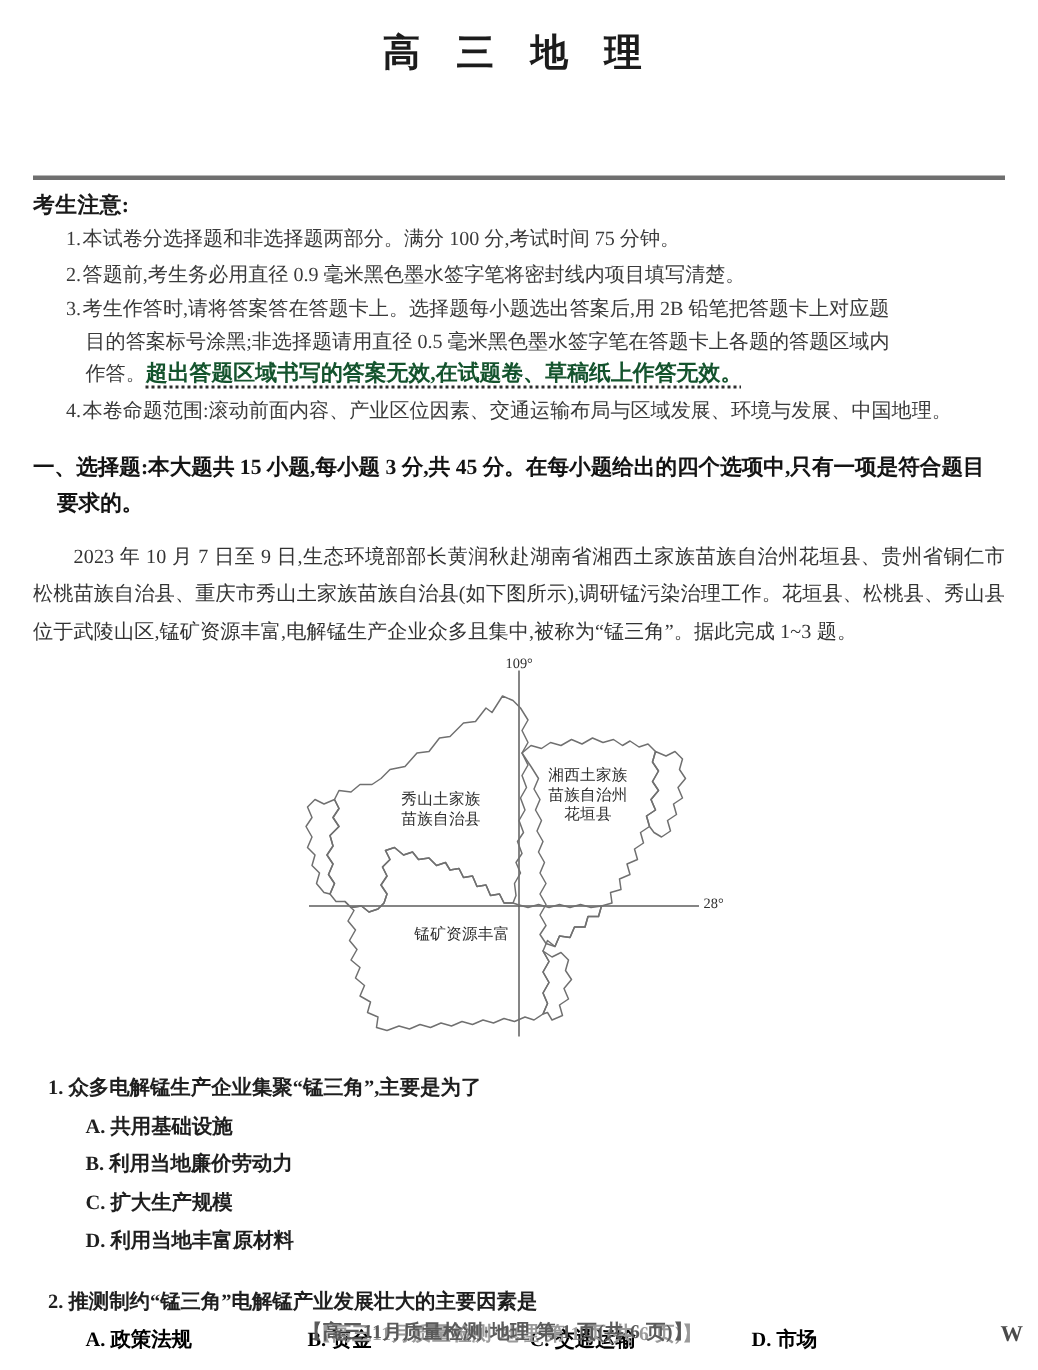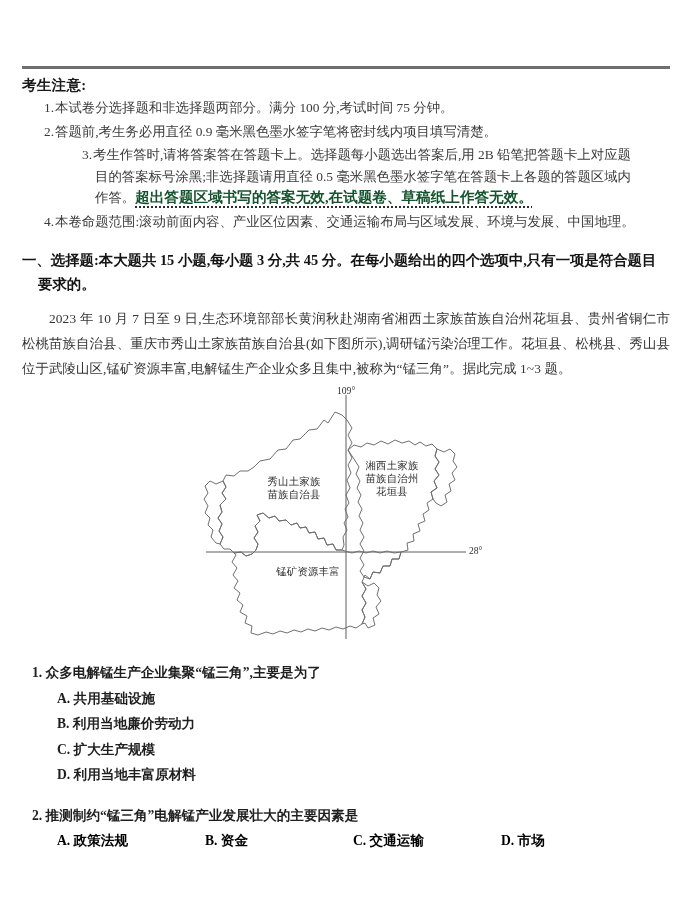--- a/index.html
+++ b/index.html
@@ -60,21 +60,21 @@
     font-size: 13.4px;
     line-height: 21.5px;
     color: #3a3a3a;
     padding-left: 22px;
     text-indent: 0;
     margin-top: 2px;
     text-align: justify;
   }
   .notice-item .num { margin-right: 1px; }
   .notice-item.wrap { padding-left: 22px; }
-  .notice-item.wrap .cont { display: block; margin-left: 38px; }
+  .notice-item.wrap .cont { display: block; }
   .notice-item.wrap .cont.l2 { padding-left: 13px; }
   .dotted-emph {
     display: inline;
     font-weight: 700;
     color: #14532d;
     font-size: 14.6px;
     text-decoration: underline;
     text-decoration-style: dotted;
     text-decoration-thickness: 2px;
     text-underline-offset: 4px;
@@ -199,20 +199,21 @@
     font-weight: 600;
     color: #4a4a4a;
     font-family: "Liberation Serif", "DejaVu Serif", serif;
   }
 </style>
 </head>
 <body>
 
 <div class="page">
 
+  <div class="paper-title">高 三 地 理</div>
 
   <div class="top-rule"></div>
 
   <div class="notice-heading">考生注意:</div>
 
   <ul class="notice-list">
 
     <li class="notice-item">
       <span class="num">1.</span><span>本试卷分选择题和非选择题两部分。满分 100 分,考试时间 75 分钟。</span>
     </li>

